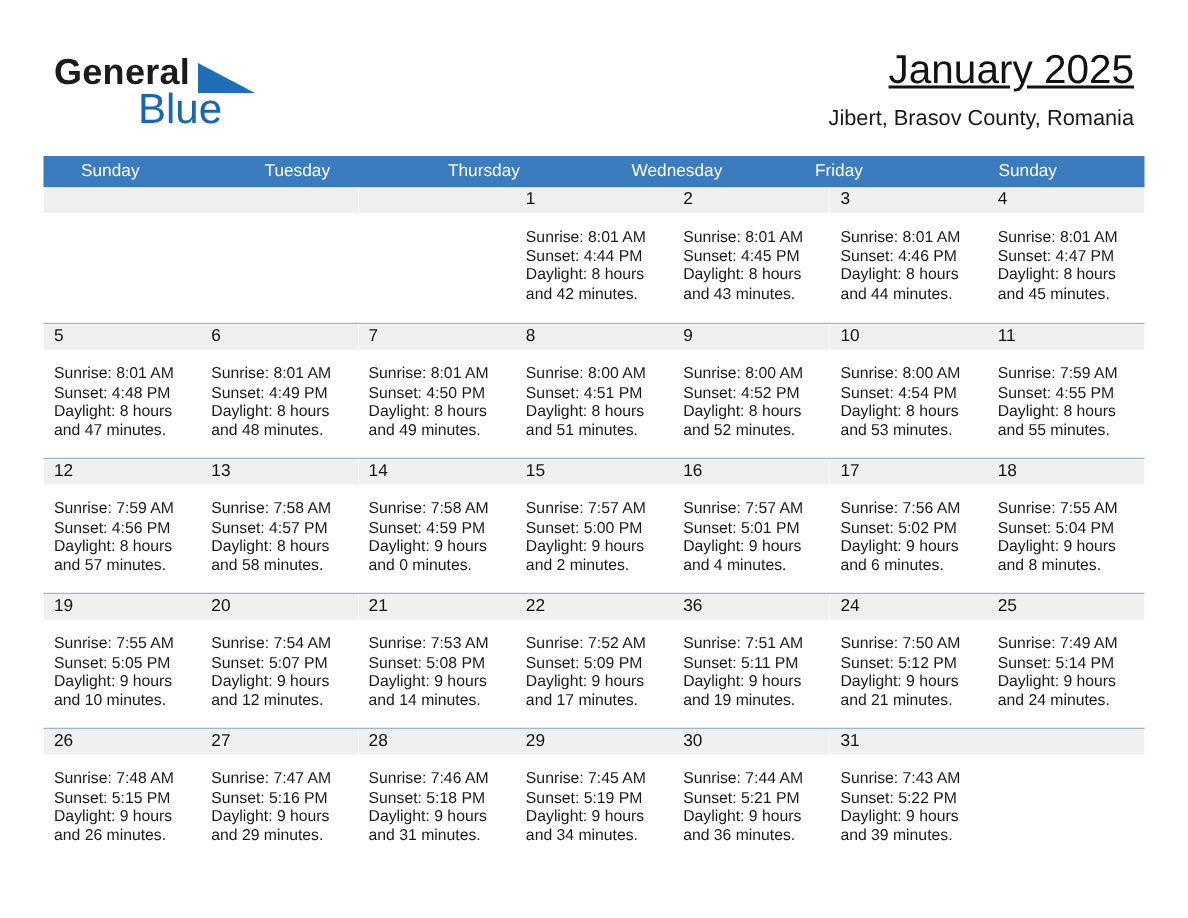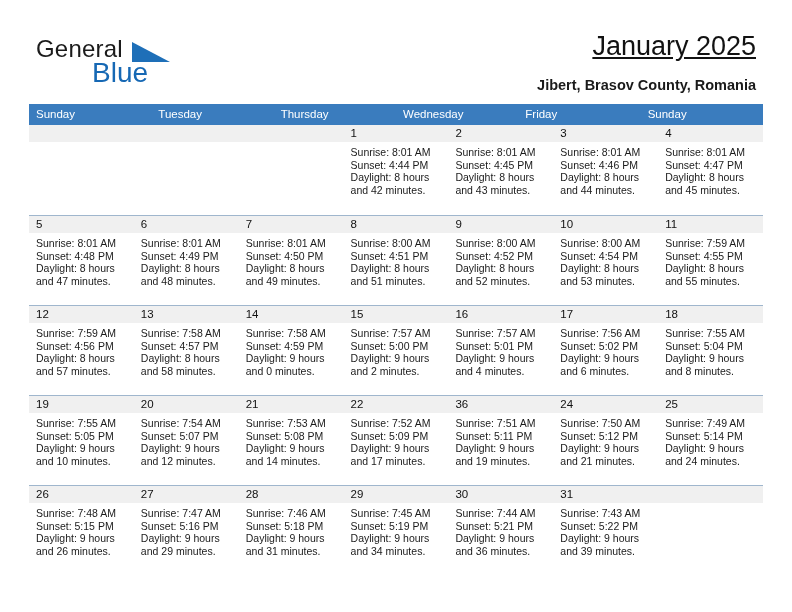--- a/index.html
+++ b/index.html
@@ -38,21 +38,21 @@
     width: 180px;
     height: 52px;
   }
   .brand-general {
     position: absolute;
     left: 0;
     top: 0;
     font-size: 24px;
     letter-spacing: 0.2px;
     color: #1b1b1b;
-    font-weight: 400;
+    font-weight: 700;
     line-height: 26px;
   }
   .brand-triangle {
     position: absolute;
     left: 96px;
     top: 6px;
     width: 0;
     height: 0;
     border-left: 38px solid #1e6fb8;
     border-top: 20px solid transparent;
@@ -75,23 +75,23 @@
   }
   .cal-title {
     font-size: 27px;
     font-weight: 400;
     color: #121212;
     line-height: 32px;
     white-space: nowrap;
     text-decoration: underline;
   }
   .cal-subtitle {
-    margin-top: 14px;
+    margin-top: 8px;
     font-size: 14.5px;
-    font-weight: 700;
+    font-weight: 400;
     color: #1a1a1a;
     line-height: 18px;
     white-space: nowrap;
   }
 
   
   .calendar {
     position: absolute;
     left: 29px;
     top: 104px;
@@ -106,20 +106,21 @@
   }
   .weekday {
     flex: 1 1 0;
     color: #ffffff;
     font-size: 11.5px;
     line-height: 21px;
     padding-left: 7px;
     box-sizing: border-box;
     overflow: hidden;
     white-space: nowrap;
+    margin-left: 18px;
   }
 
   .week {
     display: flex;
     width: 100%;
     height: 90px;
     border-top: 1px solid #9fb6cd;
     box-sizing: border-box;
   }
   .week.first {
@@ -142,21 +143,21 @@
     line-height: 16px;
     padding-left: 7px;
     color: #111111;
     box-sizing: border-box;
   }
   .day.empty .day-num {
     background: #f0f0f0;
   }
 
   .day-body {
-    padding: 4px 6px 0 7px;
+    padding: 10px 6px 0 7px;
     font-size: 10.5px;
     line-height: 12.6px;
     color: #1a1a1a;
   }
   .day-body div {
     white-space: nowrap;
   }
 </style>
 </head>
 <body>

